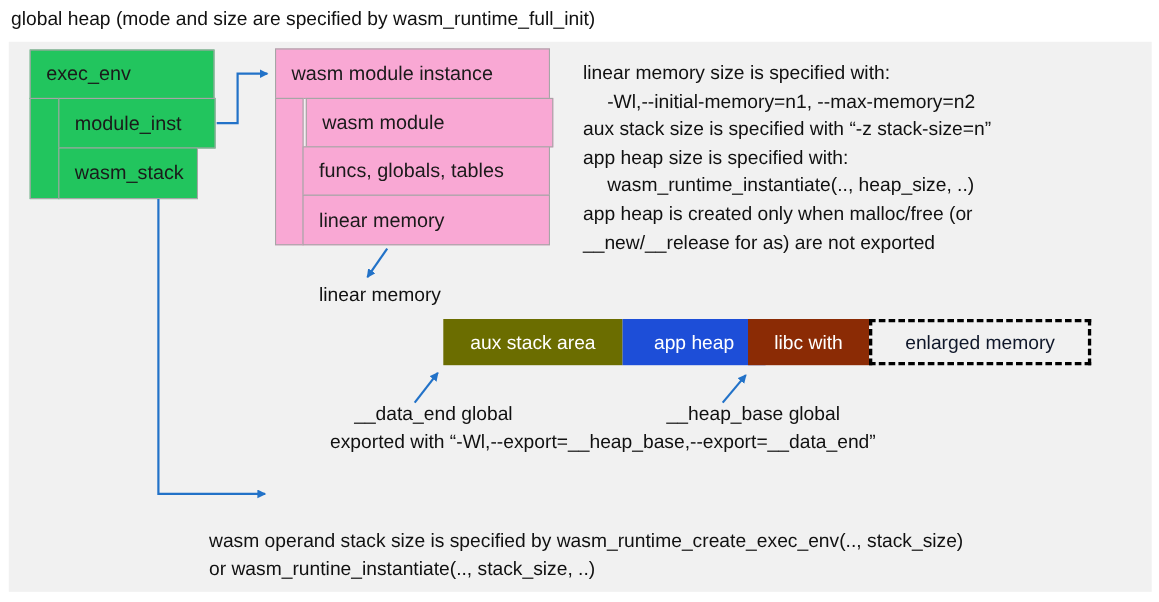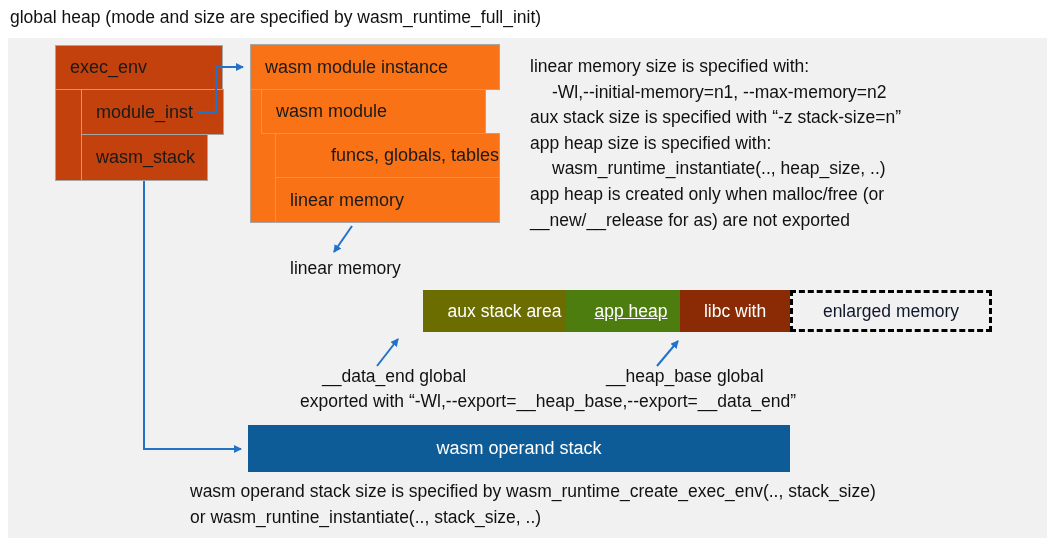--- a/index.html
+++ b/index.html
@@ -2,29 +2,29 @@
 <html><head>
 <meta charset="utf-8">
 <style>
   html,body{margin:0;padding:0;background:#ffffff;}
   body{font-family:"Liberation Sans", sans-serif;color:#1a1a1a;}
   #stage{position:relative;width:1054px;height:547px;background:#ffffff;overflow:hidden;}
   .panel{position:absolute;left:8px;top:38px;width:1039px;height:500px;background:#f1f1f1;}
   .title{position:absolute;left:10px;top:7px;font-size:17.5px;color:#111;white-space:nowrap;}
   .cell{position:absolute;box-sizing:border-box;border:1px solid #a6a6a6;display:flex;align-items:center;font-size:18px;}
   .cell .lbl{padding-left:14px;white-space:nowrap;}
-  .pink{background:#c2410c;margin-left:28px;}
-  .cream{background:#f97316;}
+  .pink{background:#22c55e;}
+  .cream{background:#f9a8d4;}
   .notes{position:absolute;font-size:17.5px;line-height:25.6px;color:#111;white-space:nowrap;}
   .notes .indent{padding-left:22px;}
   .mem-label{position:absolute;left:290px;top:258px;font-size:17.5px;color:#111;}
   .seg{position:absolute;top:290px;height:42px;box-sizing:border-box;display:flex;align-items:center;justify-content:center;font-size:17.5px;color:#ffffff;white-space:nowrap;}
   .seg-data{left:290px;width:113px;background:#0e70b8;}
-  .seg-aux{left:403px;width:163px;background:#6b6d00;margin-left:20px;}
-  .seg-app{left:566px;width:130px;background:#4d7c0f;text-decoration:underline;}
+  .seg-aux{left:403px;width:163px;background:#6b6d00;}
+  .seg-app{left:566px;width:130px;background:#1d4ed8;}
   .seg-libc{left:680px;width:110px;background:#8b2b05;}
   .seg-enlarged{left:790px;width:202px;background:#f1f1f1;border:3px dashed #000000;color:#0f172a;}
   .anno{position:absolute;font-size:17.5px;color:#111;white-space:nowrap;}
   .opstack{position:absolute;left:248px;top:425px;width:542px;height:47px;background:#0d5b97;color:#ffffff;display:flex;align-items:center;justify-content:center;font-size:18px;}
   svg.overlay{position:absolute;left:0;top:0;width:1054px;height:547px;pointer-events:none;}
   svg.overlay *{vector-effect:non-scaling-stroke;}
 </style>
 </head>
 <body>
 
@@ -42,24 +42,24 @@
     <span class="lbl">module_inst</span>
   </div>
   <div class="cell pink" style="left:53px;top:134px;width:127px;height:47px;">
     <span class="lbl">wasm_stack</span>
   </div>
 
   <div class="cell cream" style="left:250px;top:44px;width:250px;height:46px;">
     <span class="lbl">wasm module instance</span>
   </div>
   <div class="cell cream" style="left:250px;top:89px;width:26px;height:134px;"></div>
-  <div class="cell cream" style="left:261px;top:89px;width:225px;height:45px;">
+  <div class="cell cream" style="left:278px;top:89px;width:225px;height:45px;">
     <span class="lbl">wasm module</span>
   </div>
-  <div class="cell cream" style="left:275px;top:133px;width:225px;height:45px;justify-content:flex-end;">
+  <div class="cell cream" style="left:275px;top:133px;width:225px;height:45px;">
     <span class="lbl">funcs, globals, tables</span>
   </div>
   <div class="cell cream" style="left:275px;top:177px;width:225px;height:46px;">
     <span class="lbl">linear memory</span>
   </div>
 
   <div class="notes" style="left:530px;top:54px;">
     <div>linear memory size is specified with:</div>
     <div class="indent">-Wl,--initial-memory=n1, --max-memory=n2</div>
     <div>aux stack size is specified with “-z stack-size=n”</div>
@@ -80,23 +80,20 @@
     <span>libc with</span>
   </div>
   <div class="seg seg-enlarged">
     <span>enlarged memory</span>
   </div>
 
   <div class="anno" style="left:322px;top:366px;">__data_end global</div>
   <div class="anno" style="left:606px;top:366px;">__heap_base global</div>
   <div class="anno" style="left:300px;top:391px;">exported with “-Wl,--export=__heap_base,--export=__data_end”</div>
 
-  <div class="opstack">
-    <span>wasm operand stack</span>
-  </div>
 
   <div class="notes" style="left:190px;top:479px;">
     <div>wasm operand stack size is specified by wasm_runtime_create_exec_env(.., stack_size)</div>
     <div>or wasm_runtine_instantiate(.., stack_size, ..)</div>
   </div>
 
   <svg class="overlay" viewBox="0 0 1054 547">
     <defs>
       <marker id="ah" markerWidth="9" markerHeight="9" refX="7" refY="4" orient="auto" markerUnits="userSpaceOnUse">
         <path d="M0,0 L8,4 L0,8 z" fill="#2272c8"></path>

